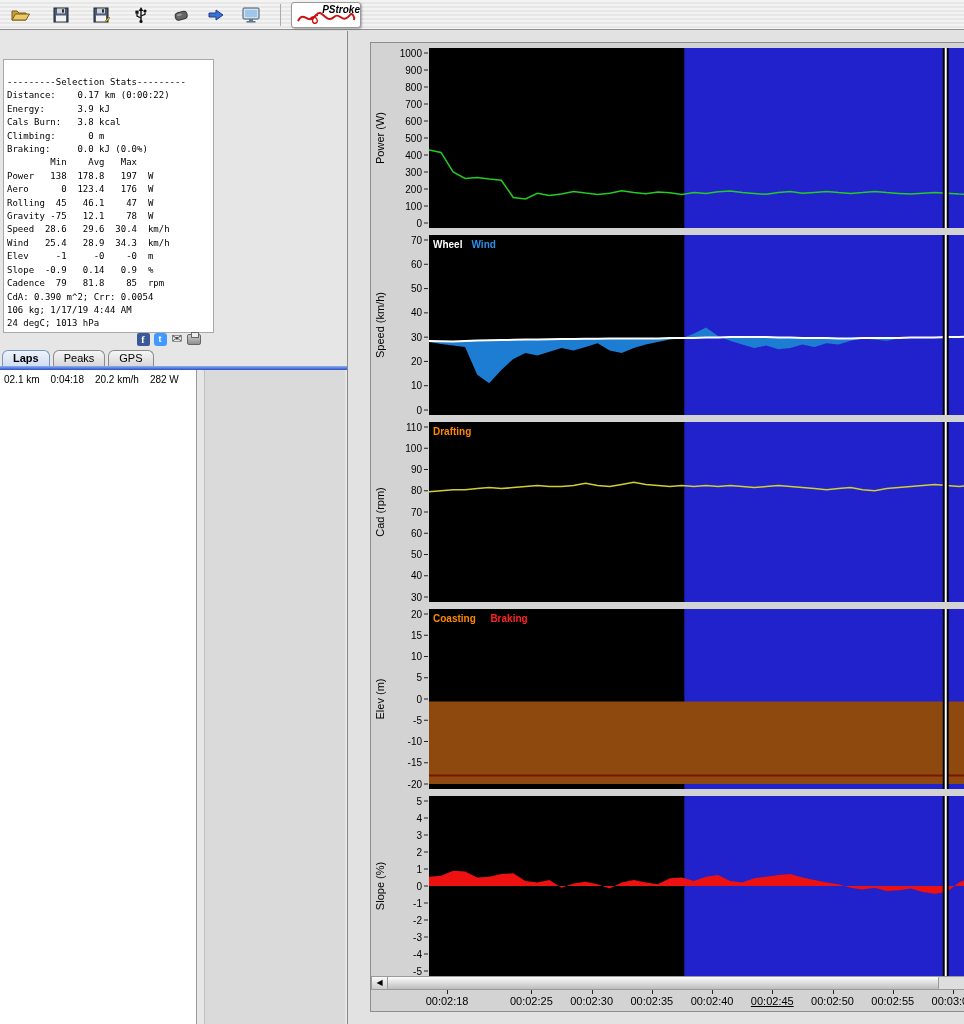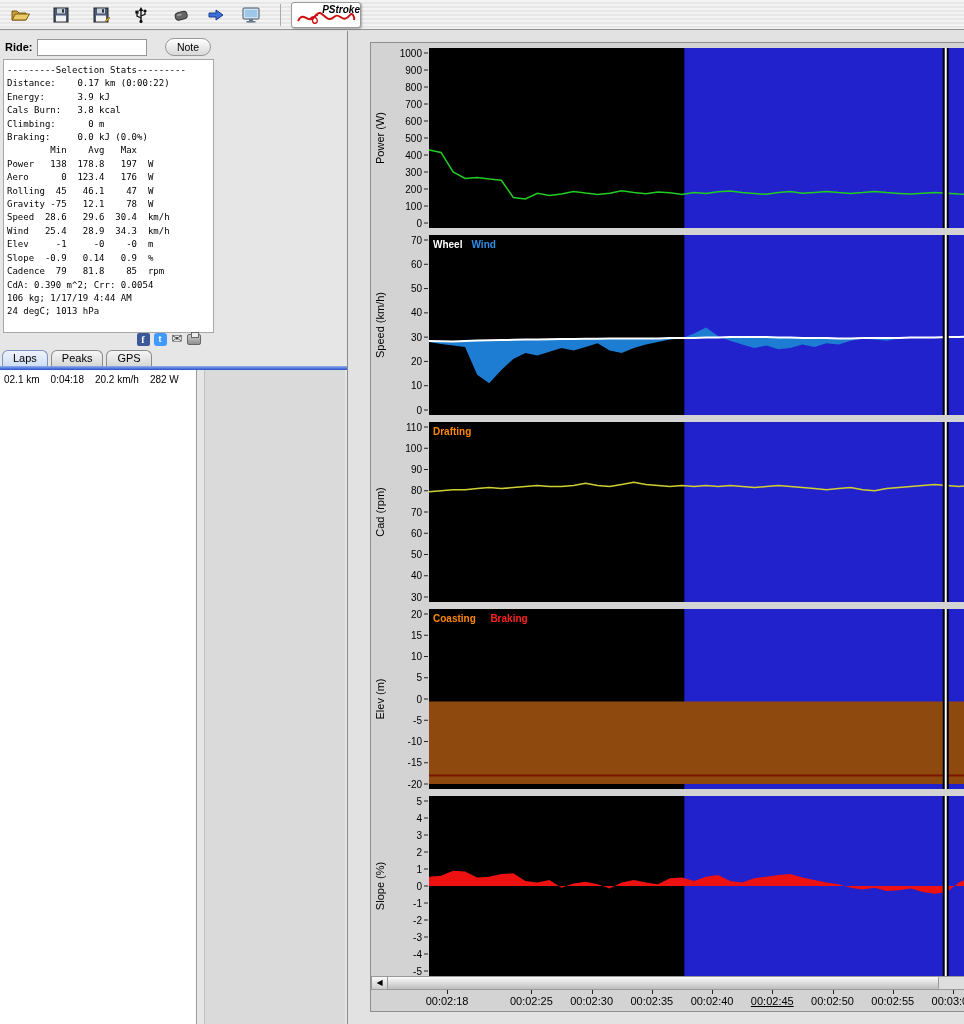--- a/index.html
+++ b/index.html
@@ -24,40 +24,40 @@
   .left-panel { position:absolute; top:31px; left:0; width:348px; bottom:0;
     background:#e6e6e6; border-right:1px solid #8a8a8a; }
   .ride-row { position:absolute; top:6px; left:5px; width:206px; height:20px;
     display:flex; align-items:center; }
   .ride-label { font-size:11px; font-weight:bold; }
   .ride-input { width:110px; height:17px; margin-left:4px; border:1px solid #979797;
     background:#fff; font-size:11px; padding:0 2px; }
   .note-btn { margin-left:auto; width:46px; height:18px; border:1px solid #979797;
     border-radius:9px; background:linear-gradient(#ffffff,#d8d8d8); font-size:10.5px; }
   .stats-box { position:absolute; top:28px; left:3px; width:211px; height:274px;
-    background:#fff; border:1px solid #a8a8a8; padding:4px 3px; overflow:hidden; }
+    background:#fff; border:1px solid #a8a8a8; padding:16px 3px; overflow:hidden; }
   .stats-text { font-family:"DejaVu Sans Mono", monospace; font-size:9px;
     line-height:13.4px; white-space:pre; }
   .share-row { position:absolute; top:300px; left:3px; width:198px; height:16px;
     display:flex; justify-content:flex-end; align-items:center; gap:3px; }
   .share-icon { width:14px; height:14px; display:flex; align-items:center; justify-content:center;
     font-size:11px; border:none; background:none; padding:0; }
   .fb-icon { width:13px; height:13px; background:#3b5998; border-radius:2px; color:#fff;
     font-weight:bold; font-size:10px; line-height:13px; text-align:center; font-family:"Liberation Serif",serif; }
   .tw-icon { width:13px; height:13px; background:#4099ff; border-radius:3px; color:#fff;
     font-weight:bold; font-size:9px; line-height:13px; text-align:center; }
   .mail-icon { font-size:13px; color:#444; line-height:14px; }
   .print-icon { width:14px; height:11px; background:linear-gradient(#cfcfcf,#8f8f8f);
     border:1px solid #666; border-radius:2px; position:relative; }
   .print-icon::after { content:""; position:absolute; left:3px; top:-3px; width:6px; height:4px;
     background:#eee; border:1px solid #666; }
   .tabs { position:absolute; top:318px; left:2px; height:18px; display:flex; align-items:flex-end; }
   .tab { height:17px; padding:1px 10px 0; font-size:11px; border:1px solid #8a8a8a; border-bottom:none;
     border-radius:6px 6px 0 0; background:linear-gradient(#f6f6f6,#d5d5d5); margin-right:3px; }
-  .tab.active { background:linear-gradient(#eef3fc,#cfdcf2); font-weight:normal; border-color:#7a94bd;margin-top:6px; }
+  .tab.active { background:linear-gradient(#eef3fc,#cfdcf2); font-weight:bold; border-color:#7a94bd;margin-top:6px; }
   .tab-accent { position:absolute; top:335px; left:0; width:347px; height:4px;
     background:linear-gradient(#8fb0f0,#2b50c8); }
   .laps-list { position:absolute; top:339px; left:0; width:197px; bottom:0;
     background:#fff; border-right:1px solid #9a9a9a; }
   .lap-row { display:flex; gap:11px; padding:4px 4px; font-size:10px; white-space:nowrap; }
   .secondary-panel { position:absolute; top:339px; left:204px; width:141px; bottom:0;
     background:#dadada; border-left:1px solid #c0c0c0; }
 
   
   .charts-panel { position:absolute; top:42px; left:370px; width:594px; height:970px;
@@ -136,25 +136,20 @@
   <button class="logo-btn">
     <span class="logo-text">PStroke</span>
     <svg class="logo-squiggle" width="68" height="26">
       <path d="M6 18 C12 6 16 24 24 12 C30 4 34 22 42 14 C48 8 50 22 58 12 C60 9 63 14 62 17" stroke="#cc1111" stroke-width="2" fill="none"></path>
       <path d="M18 16 C22 10 28 18 24 20 C20 22 18 14 26 12" stroke="#cc1111" stroke-width="1.4" fill="none"></path>
     </svg>
   </button>
 </div>
 
 <div class="left-panel">
-  <div class="ride-row">
-    <span class="ride-label">Ride:</span>
-    <input class="ride-input" type="text" value="" style="">
-    <button class="note-btn">Note</button>
-  </div>
 
   <div class="stats-box">
     <div class="stats-text">---------Selection Stats---------
 Distance:    0.17 km (0:00:22)
 Energy:      3.9 kJ
 Cals Burn:   3.8 kcal
 Climbing:      0 m
 Braking:     0.0 kJ (0.0%)
         Min    Avg   Max
 Power   138  178.8   197  W

